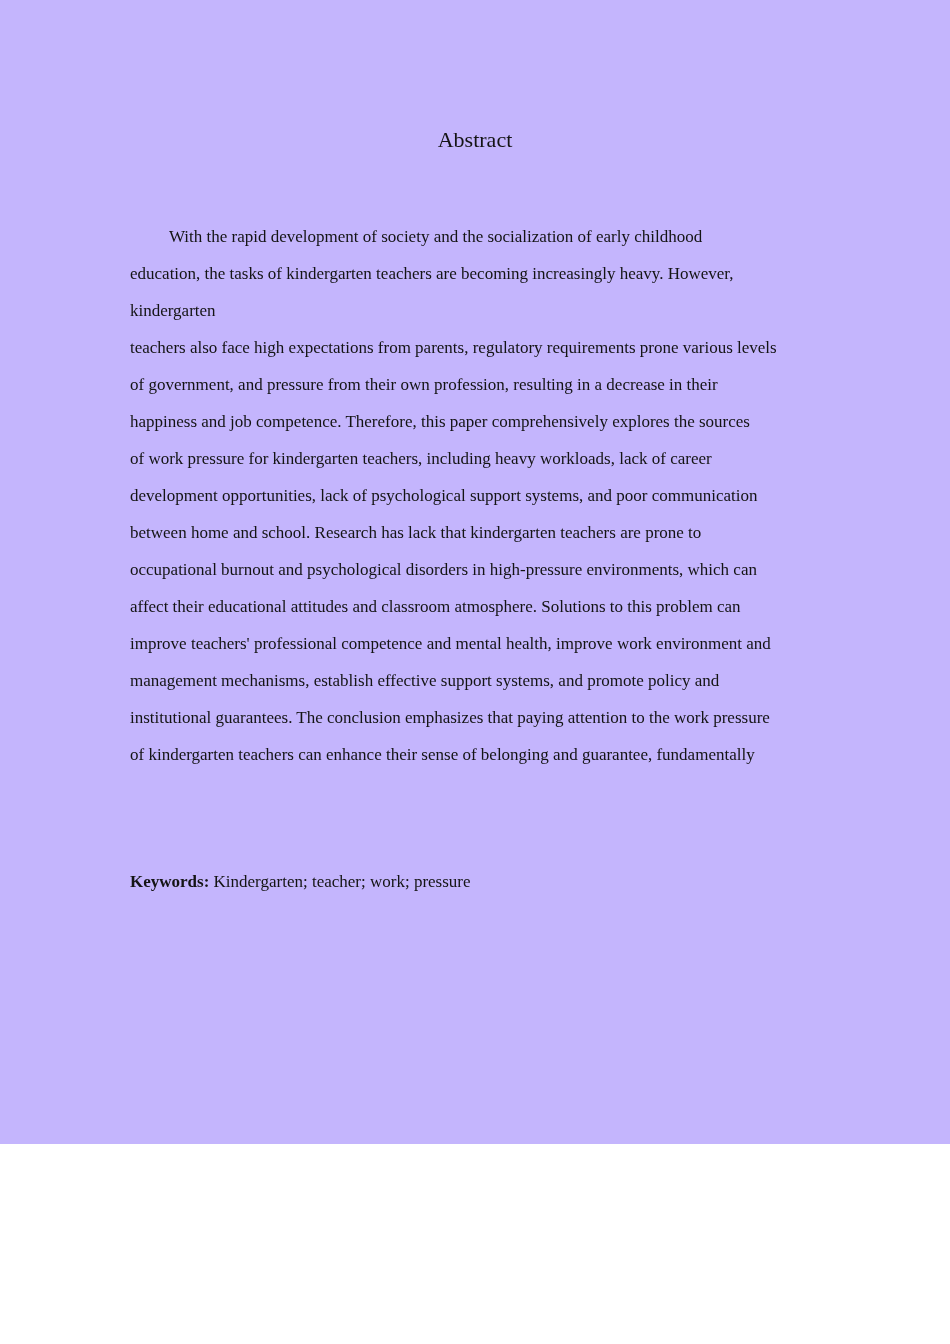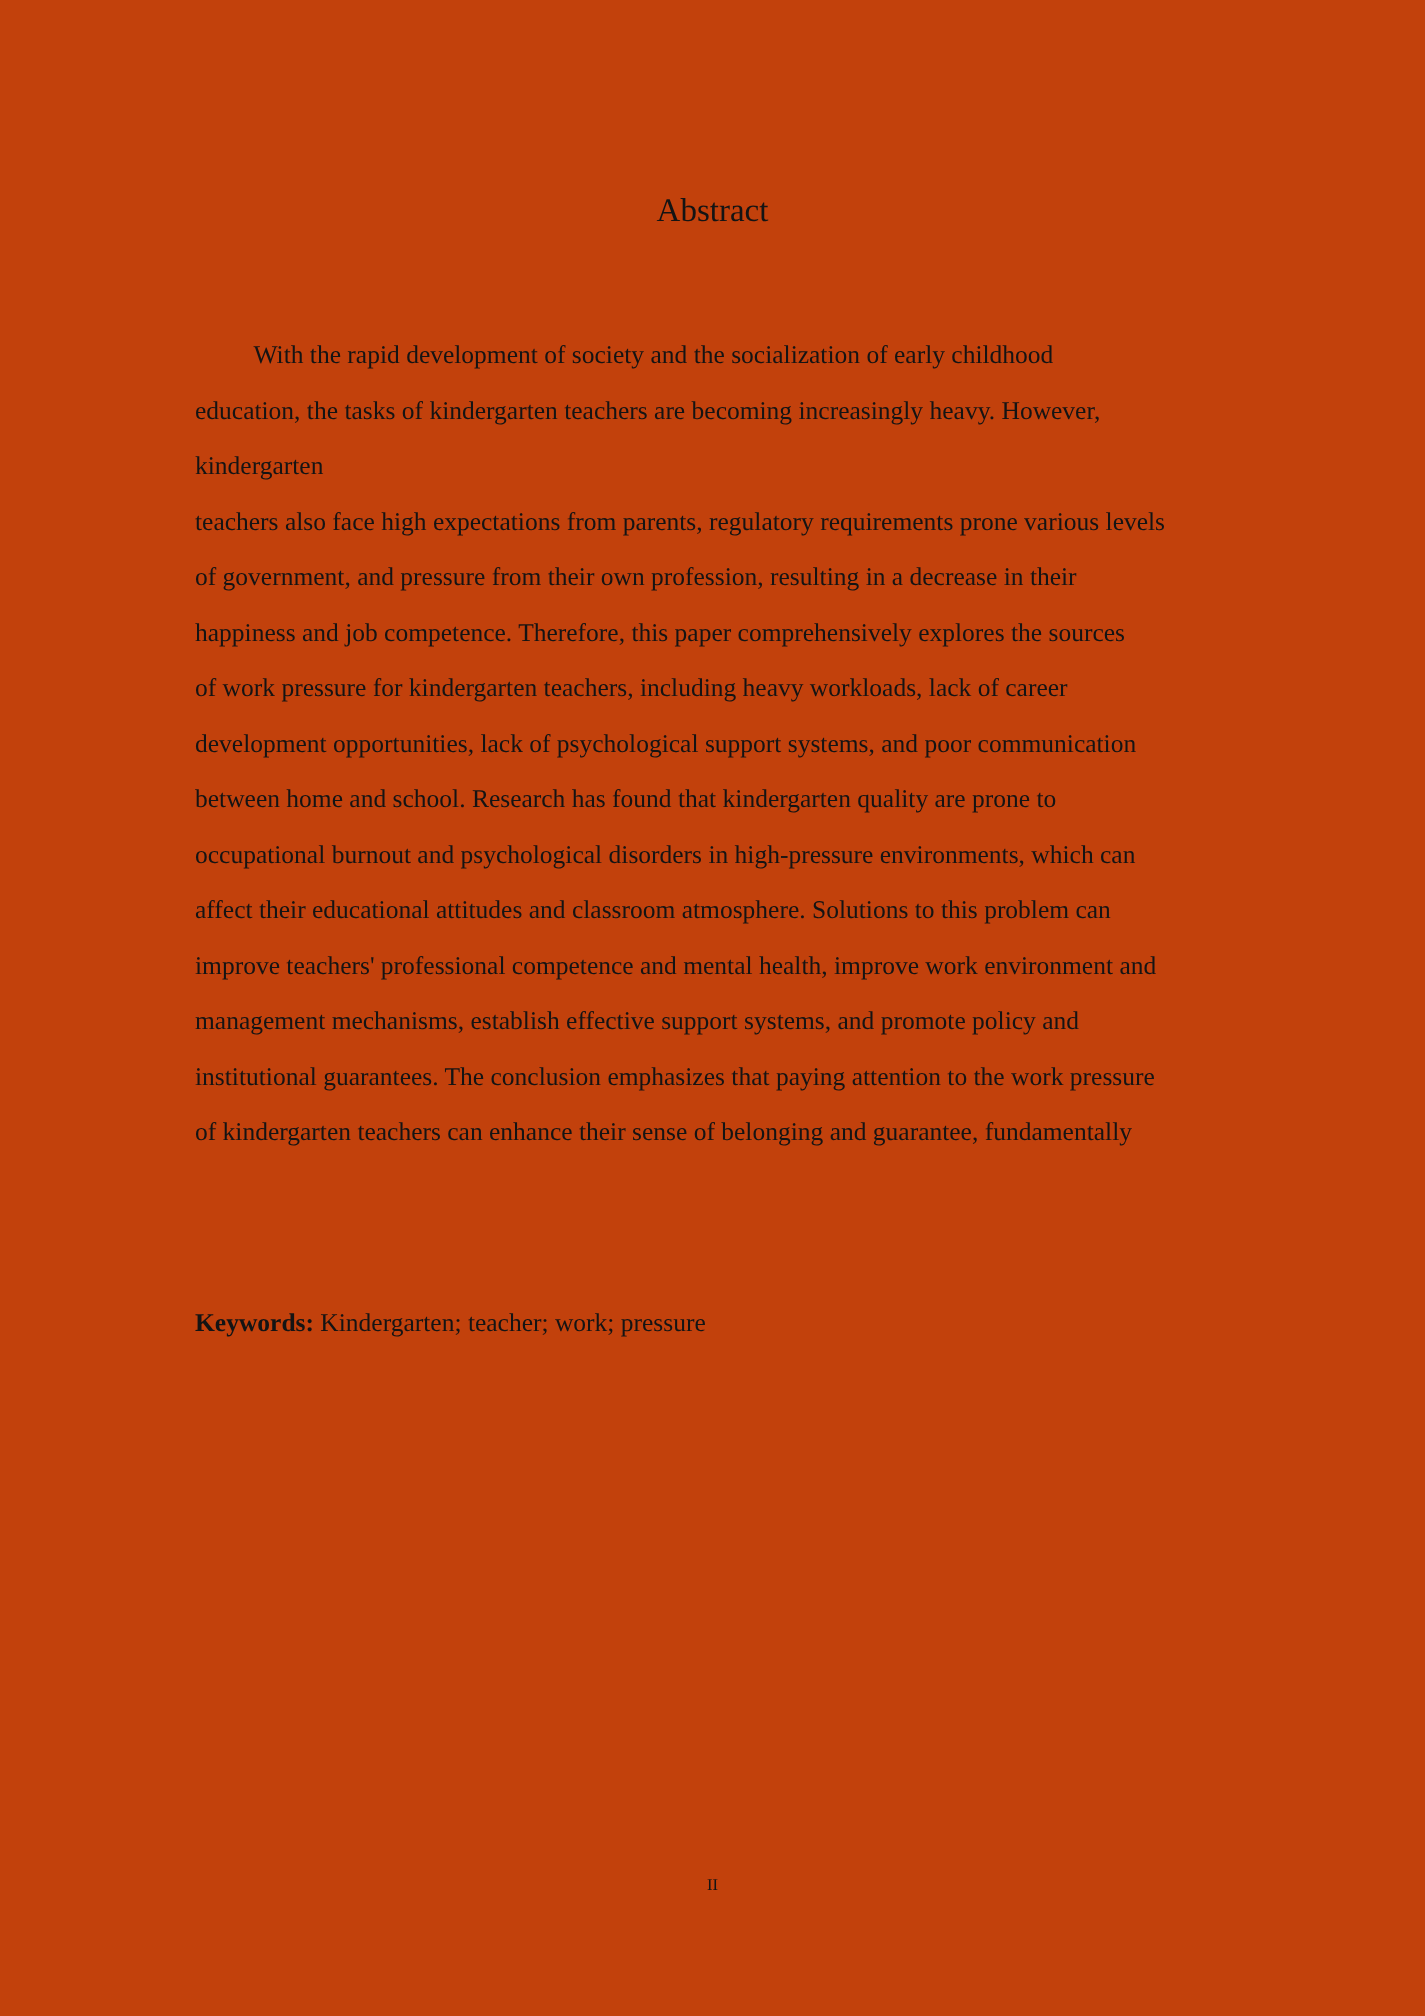--- a/index.html
+++ b/index.html
@@ -1,22 +1,22 @@
 <!DOCTYPE html>
 <html><head>
 <meta charset="utf-8">
 <style>
   * { margin: 0; padding: 0; box-sizing: border-box; }
   html, body { background: #ffffff; }
   .page {
     position: relative;
     width: 950px;
-    height: 1344px;
+    height: 1144px;
     margin: 0 auto;
-    background: #c2410c;
+    background: #c4b5fd;
     font-family: "Liberation Serif", serif;
     color: #141414;
     overflow: hidden;
   }
   .doc-title {
     position: absolute;
     top: 125px;
     left: 0;
     width: 100%;
     text-align: center;
@@ -73,21 +73,21 @@
 
   <div class="doc-body">
     <div class="line indent">With the rapid development of society and the socialization of early childhood</div>
     <div class="line">education, the tasks of kindergarten teachers are becoming increasingly heavy. However,</div>
     <div class="line">kindergarten</div>
     <div class="line">teachers also face high expectations from parents, regulatory requirements prone various levels</div>
     <div class="line">of government, and pressure from their own profession, resulting in a decrease in their</div>
     <div class="line">happiness and job competence. Therefore, this paper comprehensively explores the sources</div>
     <div class="line">of work pressure for kindergarten teachers, including heavy workloads, lack of career</div>
     <div class="line">development opportunities, lack of psychological support systems, and poor communication</div>
-    <div class="line">between home and school. Research has found that kindergarten quality are prone to</div>
+    <div class="line">between home and school. Research has lack that kindergarten teachers are prone to</div>
     <div class="line">occupational burnout and psychological disorders in high-pressure environments, which can</div>
     <div class="line">affect their educational attitudes and classroom atmosphere. Solutions to this problem can</div>
     <div class="line">improve teachers' professional competence and mental health, improve work environment and</div>
     <div class="line">management mechanisms, establish effective support systems, and promote policy and</div>
     <div class="line">institutional guarantees. The conclusion emphasizes that paying attention to the work pressure</div>
     <div class="line">of kindergarten teachers can enhance their sense of belonging and guarantee, fundamentally</div>
   </div>
 
 
   <p class="keywords">

